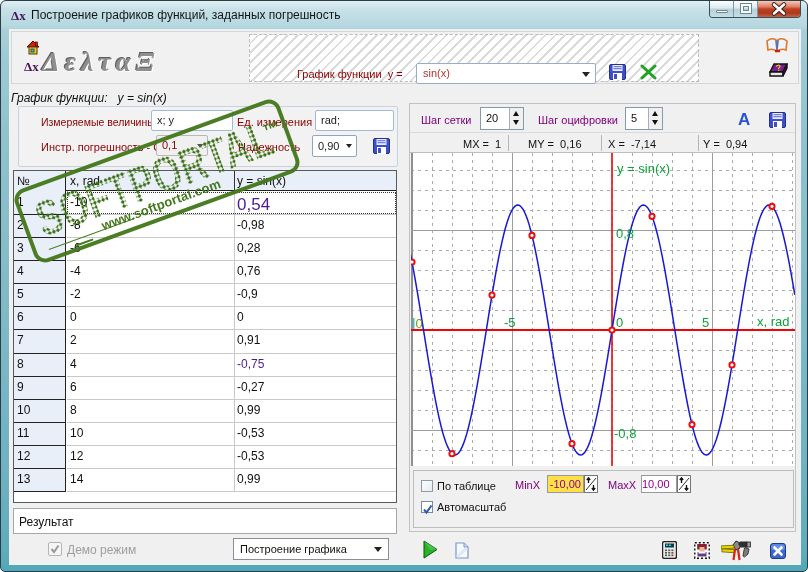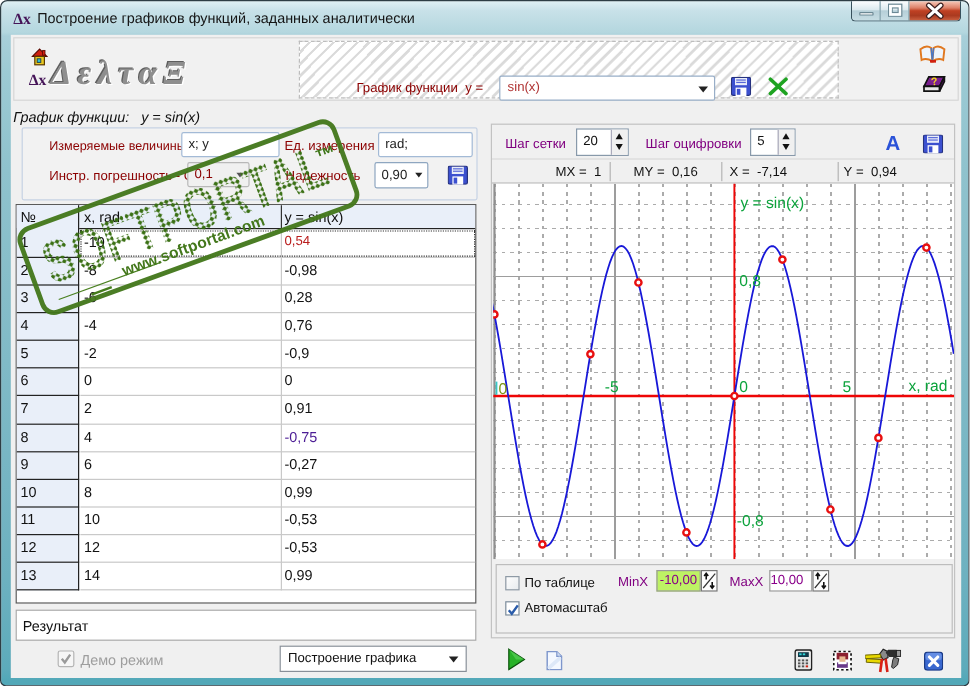--- a/index.html
+++ b/index.html
@@ -9,21 +9,21 @@
  background:linear-gradient(180deg,#dff0f4 0px,#c8e1e8 8px,#b4d7df 26px,#a8cfd9 29px,#9ccad4 60px,#8fc2cd 140px,#80bac7 300px,#6db1c0 480px,#5dabbb 556px,#52a8b8 566px);
  border:1px solid #2e3d44;border-radius:6px 6px 5px 5px;}
 #client{position:absolute;left:8px;top:28px;width:792px;height:536px;background:#f0f0f0;}
 .dr{color:#8b0000;font-size:11px;}
 .pu{color:#800080;font-size:11px;}
 </style></head>
 <body>
 <div id="win">
 
  <div class="abs" style="left:10px;top:7px;width:16px;height:15px;font-size:13px;font-weight:bold;color:#451458;font-family:'Liberation Serif',serif;">Δx</div>
- <div class="abs" style="left:30px;top:7px;font-size:12px;color:#151515;">Построение графиков функций, заданных аналитически</div>
+ <div class="abs" style="left:30px;top:7px;font-size:12px;color:#151515;">Построение графиков функций, заданных погрешность</div>
 
  <div class="abs" style="left:708px;top:0px;width:92px;height:17px;border:1px solid #38505c;border-top:none;border-radius:0 0 4px 4px;overflow:hidden;display:flex;">
    <div style="width:25px;height:100%;background:linear-gradient(180deg,#fdfeff 0%,#dbe9ee 45%,#b6cfd8 50%,#c7dde4 100%);border-right:1px solid #7b98a3;position:relative;">
      <div style="position:absolute;left:6px;top:9px;width:12px;height:3px;background:#fff;border:1px solid #6b8894;border-radius:1px;"></div>
    </div>
    <div style="width:24px;height:100%;background:linear-gradient(180deg,#fdfeff 0%,#dbe9ee 45%,#b6cfd8 50%,#c7dde4 100%);border-right:1px solid #7b98a3;position:relative;">
      <div style="position:absolute;left:7px;top:3px;width:10px;height:9px;border:2px solid #fff;box-shadow:0 0 0 1px #6b8894, inset 0 0 0 1px #6b8894;background:transparent;"></div>
    </div>
    <div style="width:43px;height:100%;background:linear-gradient(180deg,#f6c8b8 0%,#dd8068 35%,#bf4022 50%,#aa3a20 75%,#ca6040 100%);position:relative;">
      <svg width="43" height="16" style="position:absolute;left:0;top:0;">
@@ -108,21 +108,21 @@
 
   <div class="abs" style="left:4px;top:141px;width:384px;height:333px;background:#fff;border:1px solid #5a5a5a;">
 
     <div class="abs" style="left:0;top:0;width:382px;height:20px;background:#e9eff9;border-bottom:1px solid #222;"></div>
     <div class="abs" style="left:0;top:0;width:52px;height:321px;background:#e9eff9;border-right:1px solid #222;"></div>
     <div id="rows">
           <div class="abs" style="left:0;top:43.1px;width:52px;height:1px;background:#222;"></div>
           <div class="abs" style="left:53px;top:43.1px;width:329px;height:1px;background:#c9c9c9;"></div>
           <div class="abs" style="left:3px;top:24.0px;font-size:12px;color:#111;">1</div>
           <div class="abs" style="left:56px;top:24.0px;font-size:12px;color:#111;">-10</div>
-          <div class="abs" style="left:223px;top:24.0px;font-size:11px;color:#b91c1c;">0,54</div>
+          <div class="abs" style="left:223px;top:24.0px;font-size:17px;color:#4c1d95;">0,54</div>
           <div class="abs" style="left:0;top:66.1px;width:52px;height:1px;background:#222;"></div>
           <div class="abs" style="left:53px;top:66.1px;width:329px;height:1px;background:#c9c9c9;"></div>
           <div class="abs" style="left:3px;top:47.1px;font-size:12px;color:#111;">2</div>
           <div class="abs" style="left:56px;top:47.1px;font-size:12px;color:#111;">-8</div>
           <div class="abs" style="left:223px;top:47.1px;font-size:12px;color:#111;">-0,98</div>
           <div class="abs" style="left:0;top:89.2px;width:52px;height:1px;background:#222;"></div>
           <div class="abs" style="left:53px;top:89.2px;width:329px;height:1px;background:#c9c9c9;"></div>
           <div class="abs" style="left:3px;top:70.1px;font-size:12px;color:#111;">3</div>
           <div class="abs" style="left:56px;top:70.1px;font-size:12px;color:#111;">-6</div>
           <div class="abs" style="left:223px;top:70.1px;font-size:12px;color:#111;">0,28</div>
@@ -303,21 +303,21 @@
           <text x="291" y="174" font-size="13" fill="#0ca33c">5</text>
           <text x="346" y="173" font-size="13" fill="#0ca33c">x, rad</text>
           <rect x="2" y="165" width="1.5" height="11" fill="#39c6c6"></rect>
           <text x="4.5" y="175" font-size="13" fill="#7c9414">0</text>
         </svg>
 
     <div class="abs" style="left:3px;top:366px;width:381px;height:58px;border:1px solid #bdbdbd;background:#f0f0f0;">
       <div class="abs" style="left:7px;top:9px;width:12px;height:12px;background:linear-gradient(135deg,#fdfdfd,#e8ecef);border:1px solid #8e9aa5;"></div>
       <div class="abs" style="left:23px;top:9px;font-size:11px;color:#111;">По таблице</div>
       <div class="abs pu" style="left:101px;top:8px;">MinX</div>
-      <div class="abs" style="left:133px;top:4px;width:37px;height:18px;background:#bef264;border:1px solid #999;font-size:11px;color:#8a008a;text-align:right;padding:2px 2px 0 0;">-10,00</div>
+      <div class="abs" style="left:133px;top:4px;width:37px;height:18px;background:#fde047;border:1px solid #999;font-size:11px;color:#8a008a;text-align:right;padding:2px 2px 0 0;">-10,00</div>
       <div class="abs" style="left:170px;top:4px;width:14px;height:18px;background:#fdfdfd;border:1px solid #777;">
         <svg width="12" height="16" viewBox="0 0 12 16">
               <path d="M1 14 L11 2" stroke="#333" stroke-width="1"></path>
               <path d="M3.5 7 L3.5 2 M1.8 4 L3.5 1.8 L5.2 4" stroke="#111" stroke-width="1.3" fill="none"></path>
               <path d="M8.5 9 L8.5 14 M6.8 12 L8.5 14.2 L10.2 12" stroke="#111" stroke-width="1.3" fill="none"></path>
             </svg>
       </div>
       <div class="abs pu" style="left:194px;top:8px;">MaxX</div>
       <div class="abs" style="left:227px;top:4px;width:36px;height:18px;background:#fff;border:1px solid #999;font-size:11px;color:#8a008a;text-align:left;padding:2px 3px 0 0;">10,00</div>
       <div class="abs" style="left:263px;top:4px;width:14px;height:18px;background:#fdfdfd;border:1px solid #777;">

